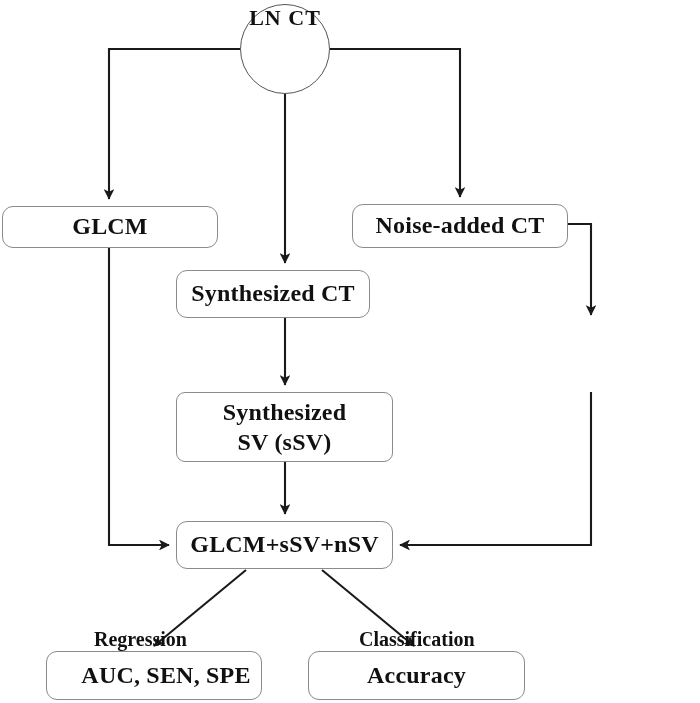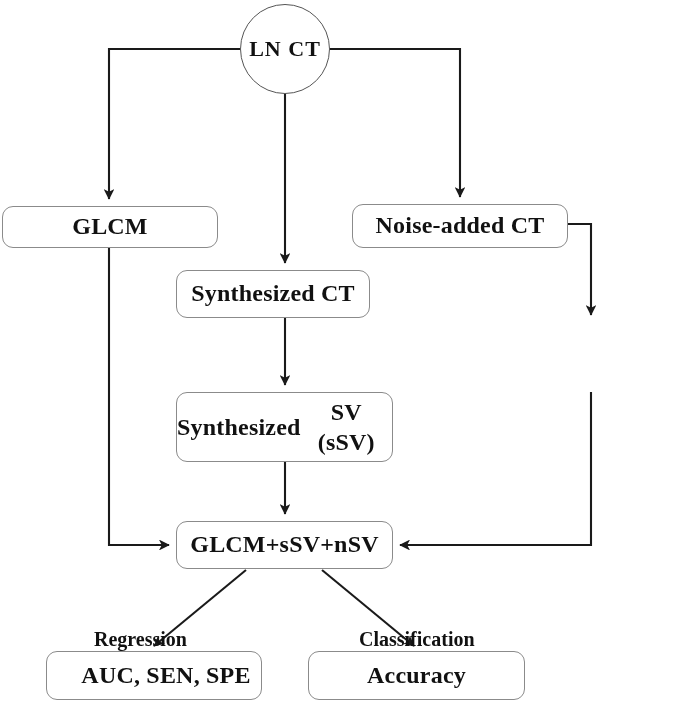--- a/index.html
+++ b/index.html
@@ -43,21 +43,21 @@
   .node.two-line {
     line-height: 1.25;
   }
   .circle-node {
     position: absolute;
     box-sizing: border-box;
     border: 1.2px solid #555555;
     border-radius: 50%;
     background: #ffffff;
     display: flex;
-    align-items: center;
+    align-items: flex-start;
     justify-content: center;
     font-weight: bold;
     color: #111111;
     font-size: 22px;
     letter-spacing: 1px;
   }
   .edge-label {
     position: absolute;
     font-weight: bold;
     font-size: 20px;
@@ -112,21 +112,21 @@
 
   <div class="node" style="left:352px; top:204px; width:216px; height:44px;">
     <span>Noise-added CT</span>
   </div>
 
   <div class="node" style="left:176px; top:270px; width:194px; height:48px;">
     <span>Synthesized CT</span>
   </div>
 
 
-  <div class="node two-line" style="left:176px; top:392px; width:217px; height:70px; flex-direction:row;">
+  <div class="node two-line" style="left:176px; top:392px; width:217px; height:70px; flex-direction:column;border-radius:9px;">
     <span>Synthesized</span>
     <span>SV (sSV)</span>
   </div>
 
   <div class="node" style="left:176px; top:521px; width:217px; height:48px;">
     <span>GLCM+sSV+nSV</span>
   </div>
 
   <div class="node" style="left:46px; top:651px; width:216px; height:49px;padding-left:24px;">
     <span>AUC, SEN, SPE</span>

